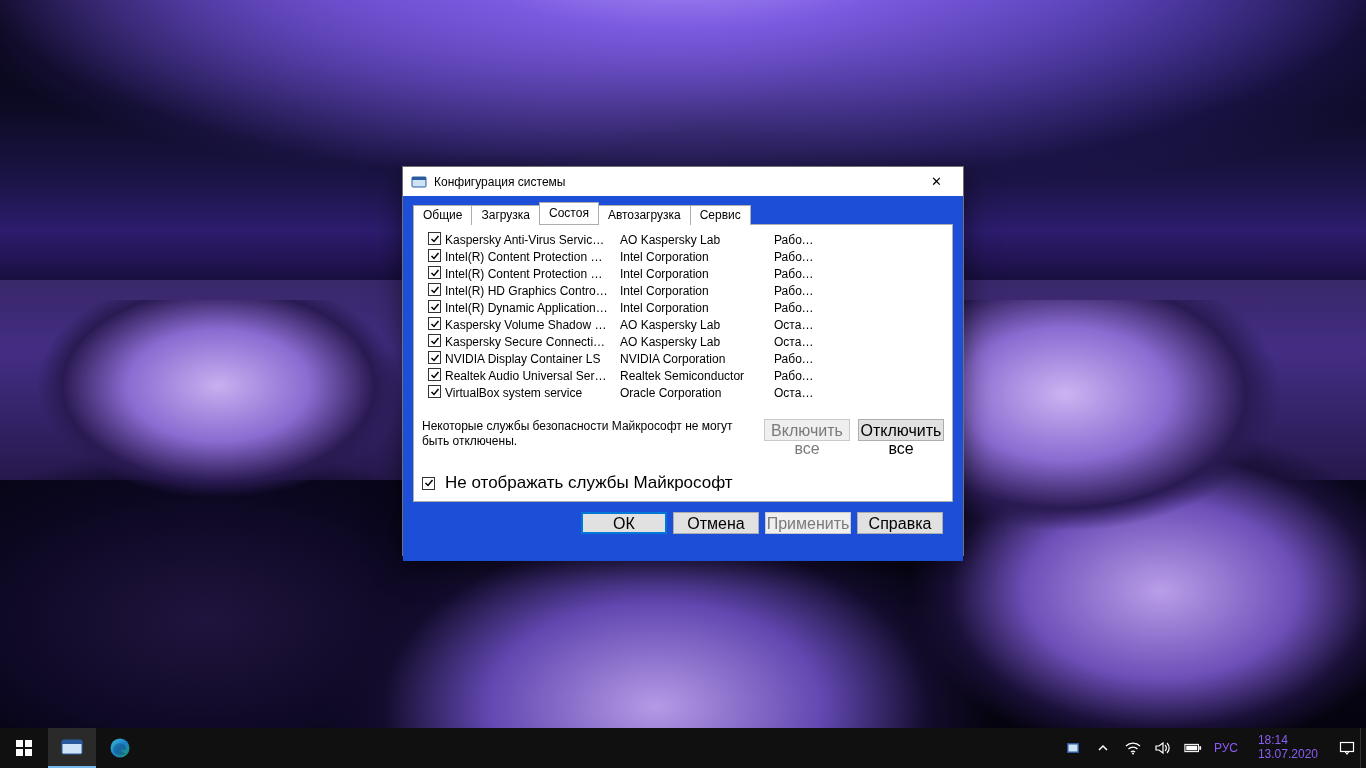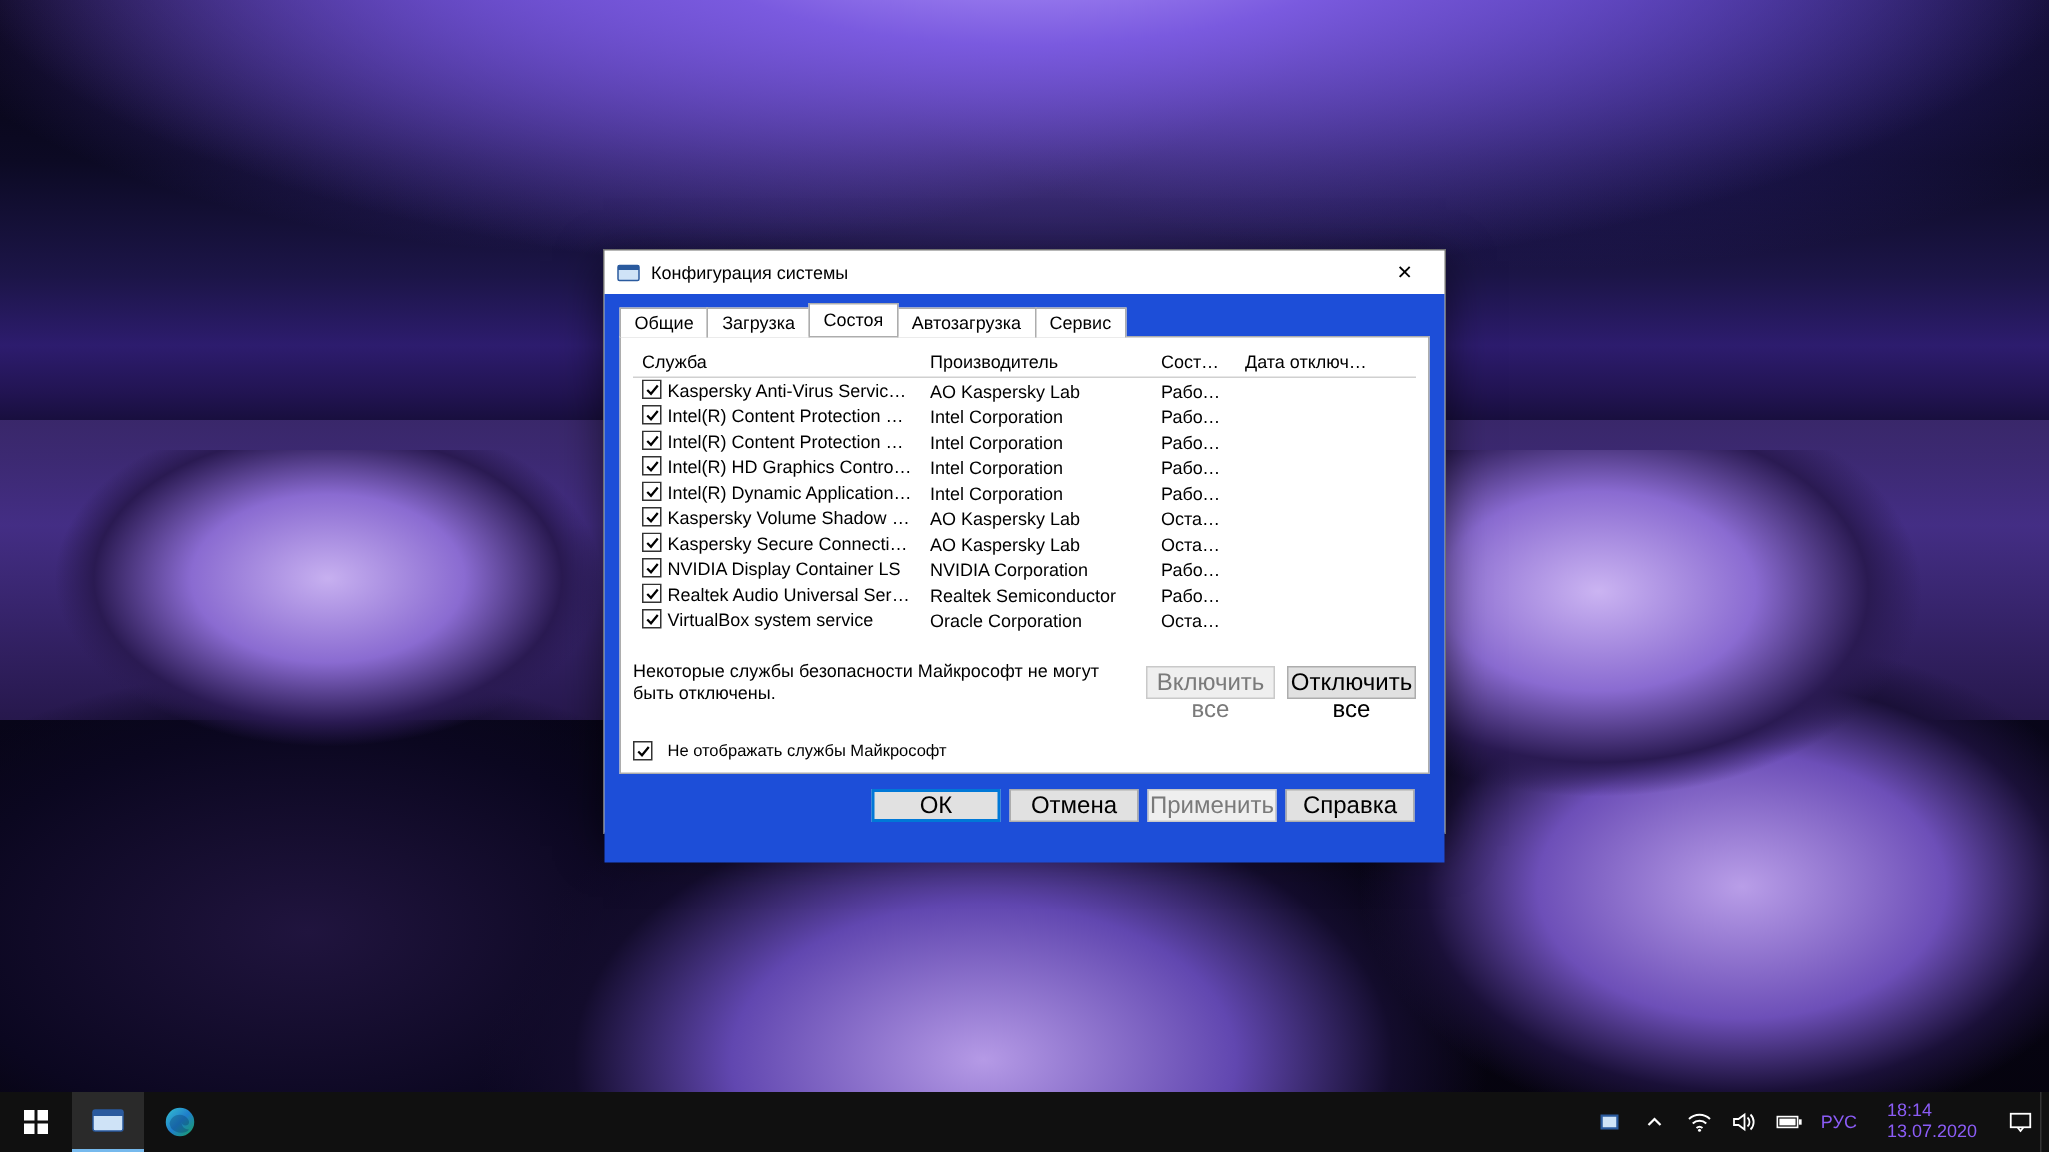--- a/index.html
+++ b/index.html
@@ -63,30 +63,30 @@
   .list-body { flex:1; overflow:hidden; }
   .row { display:flex; align-items:center; font-size:12px; height:17px; }
   .row .c { padding:0 6px; white-space:nowrap; overflow:hidden; text-overflow:ellipsis; }
   .col-svc   { width:192px; }
   .col-man   { width:154px; }
   .col-stat  { width:56px;  }
   .col-date  { width:100px; }
   .chk { width:13px; height:13px; border:1px solid #333; margin-right:4px; display:inline-flex; align-items:center; justify-content:center; flex:none; }
   .chk svg { width:10px; height:10px; }
 
-  .under-list { display:flex; align-items:center; margin-top:18px; gap:8px; }
+  .under-list { display:flex; align-items:flex-start; margin-top:18px; gap:8px; }
   .note { font-size:12px; color:#000; flex:1; line-height:1.25; max-width:340px; }
   .btn {
     font-size:16px; padding:2px 0; width:86px; height:22px;
     background:#e1e1e1; border:1px solid #adadad; text-align:center;
   }
   .btn.disabled { color:#7a7a7a; background:#efefef; border-color:#c9c9c9; }
   .btn.default { border:2px solid #0078d7; padding:1px 0; }
 
-  .hide-ms { display:flex; align-items:center; font-size:11px; margin-top:24px; gap:6px; }
+  .hide-ms { display:flex; align-items:center; font-size:17px; margin-top:24px; gap:6px; }
 
   .dlg-buttons { display:flex; justify-content:flex-end; gap:6px; padding:10px 10px 17px; }
 
   
   .taskbar {
     position:absolute; left:0; right:0; bottom:0; height:40px;
     background:#101010; display:flex; align-items:center; color:#8b5cf6; z-index:20;
   }
   .tb-btn { width:48px; height:40px; display:flex; align-items:center; justify-content:center; }
   .tb-btn.active { background:#2a2a2a; border-bottom:2px solid #76b9ed; }
@@ -118,26 +118,20 @@
     <div class="client">
       <div class="tabstrip">
         <div class="tab">Общие</div>
         <div class="tab">Загрузка</div>
         <div class="tab active">Состоя</div>
         <div class="tab">Автозагрузка</div>
         <div class="tab">Сервис</div>
       </div>
 
       <div class="tabpanel">
-        <div class="list-hdr">
-          <div class="col col-svc">Служба</div>
-          <div class="col col-man">Производитель</div>
-          <div class="col col-stat">Состоя…</div>
-          <div class="col col-date">Дата отключе…</div>
-        </div>
         <div class="list-body" id="svc-body">
             <div class="row">
               <div class="c col-svc"><span class="chk">
                   <svg viewBox="0 0 10 10">
                     <polyline points="1.5,5 4,7.5 8.5,2" fill="none" stroke="#000" stroke-width="1.5"></polyline>
                   </svg>
                 </span><span>Kaspersky Anti-Virus Service 20.0</span></div>
               <div class="c col-man">AO Kaspersky Lab</div>
               <div class="c col-stat">Работает</div>
               <div class="c col-date"></div>

